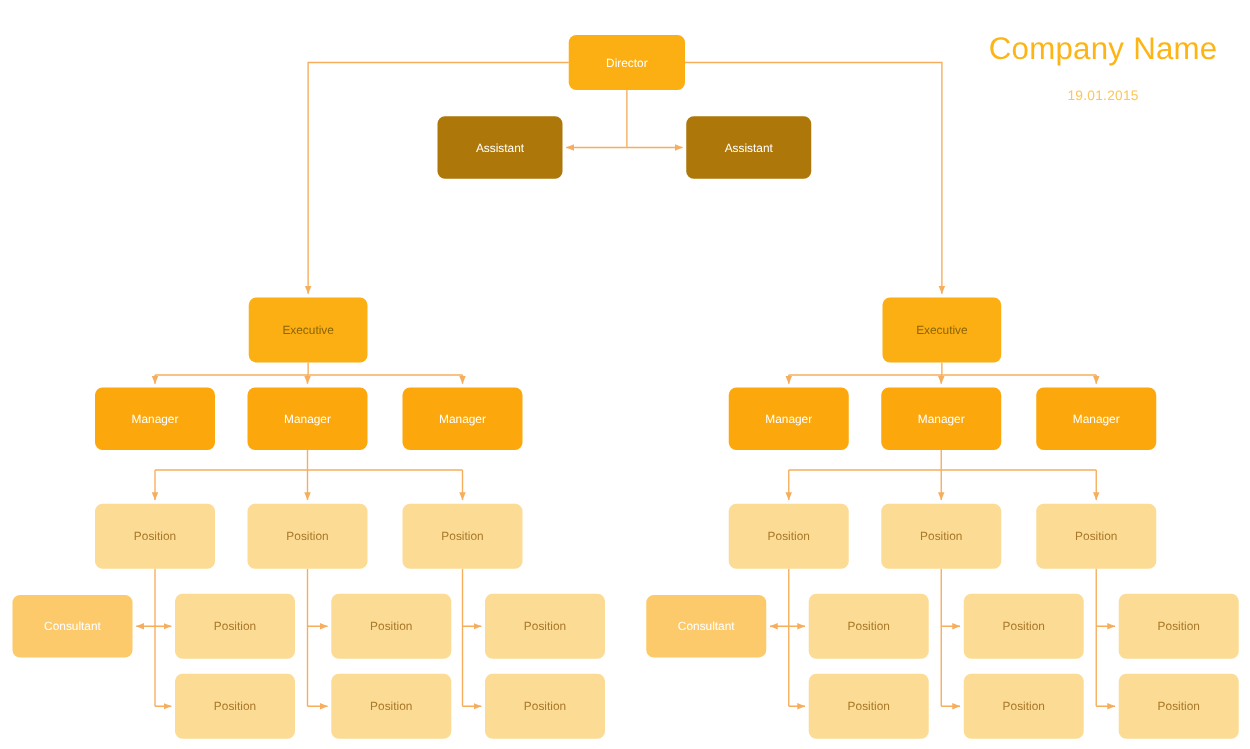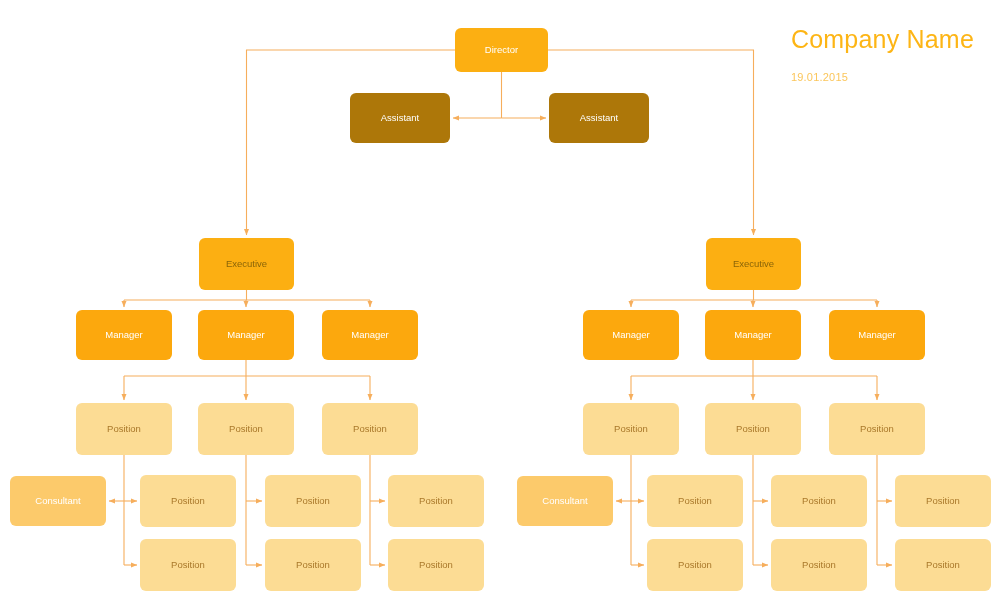--- a/index.html
+++ b/index.html
@@ -1,20 +1,20 @@
 <!DOCTYPE html>
 <html><head>
 <meta charset="utf-8">
 <style>
   html,body{margin:0;padding:0;background:#ffffff;}
   body{width:1000px;height:599px;overflow:hidden;
        font-family:"Liberation Sans","DejaVu Sans",sans-serif;}
   #canvas{position:relative;width:1000px;height:513px;background:#fff;}
   svg{position:absolute;left:0;top:0;width:1000px;height:599px;}
-  .title-block{position:absolute;right:26px;top:26px;text-align:left;}
+  .title-block{position:absolute;right:26px;top:26px;text-align:center;}
   .company-title{font-size:25px;color:#FDB515;letter-spacing:.2px;line-height:1.05;white-space:nowrap;}
   .company-date{font-size:11px;color:#FBC65B;margin-top:19px;letter-spacing:.2px;}
   .node-label{font-size:9.5px;}
   .lbl-white{fill:#ffffff;}
   .lbl-dark{fill:#8A6508;}
   .lbl-brown{fill:#A9782A;}
 </style>
 </head>
 <body>
 

